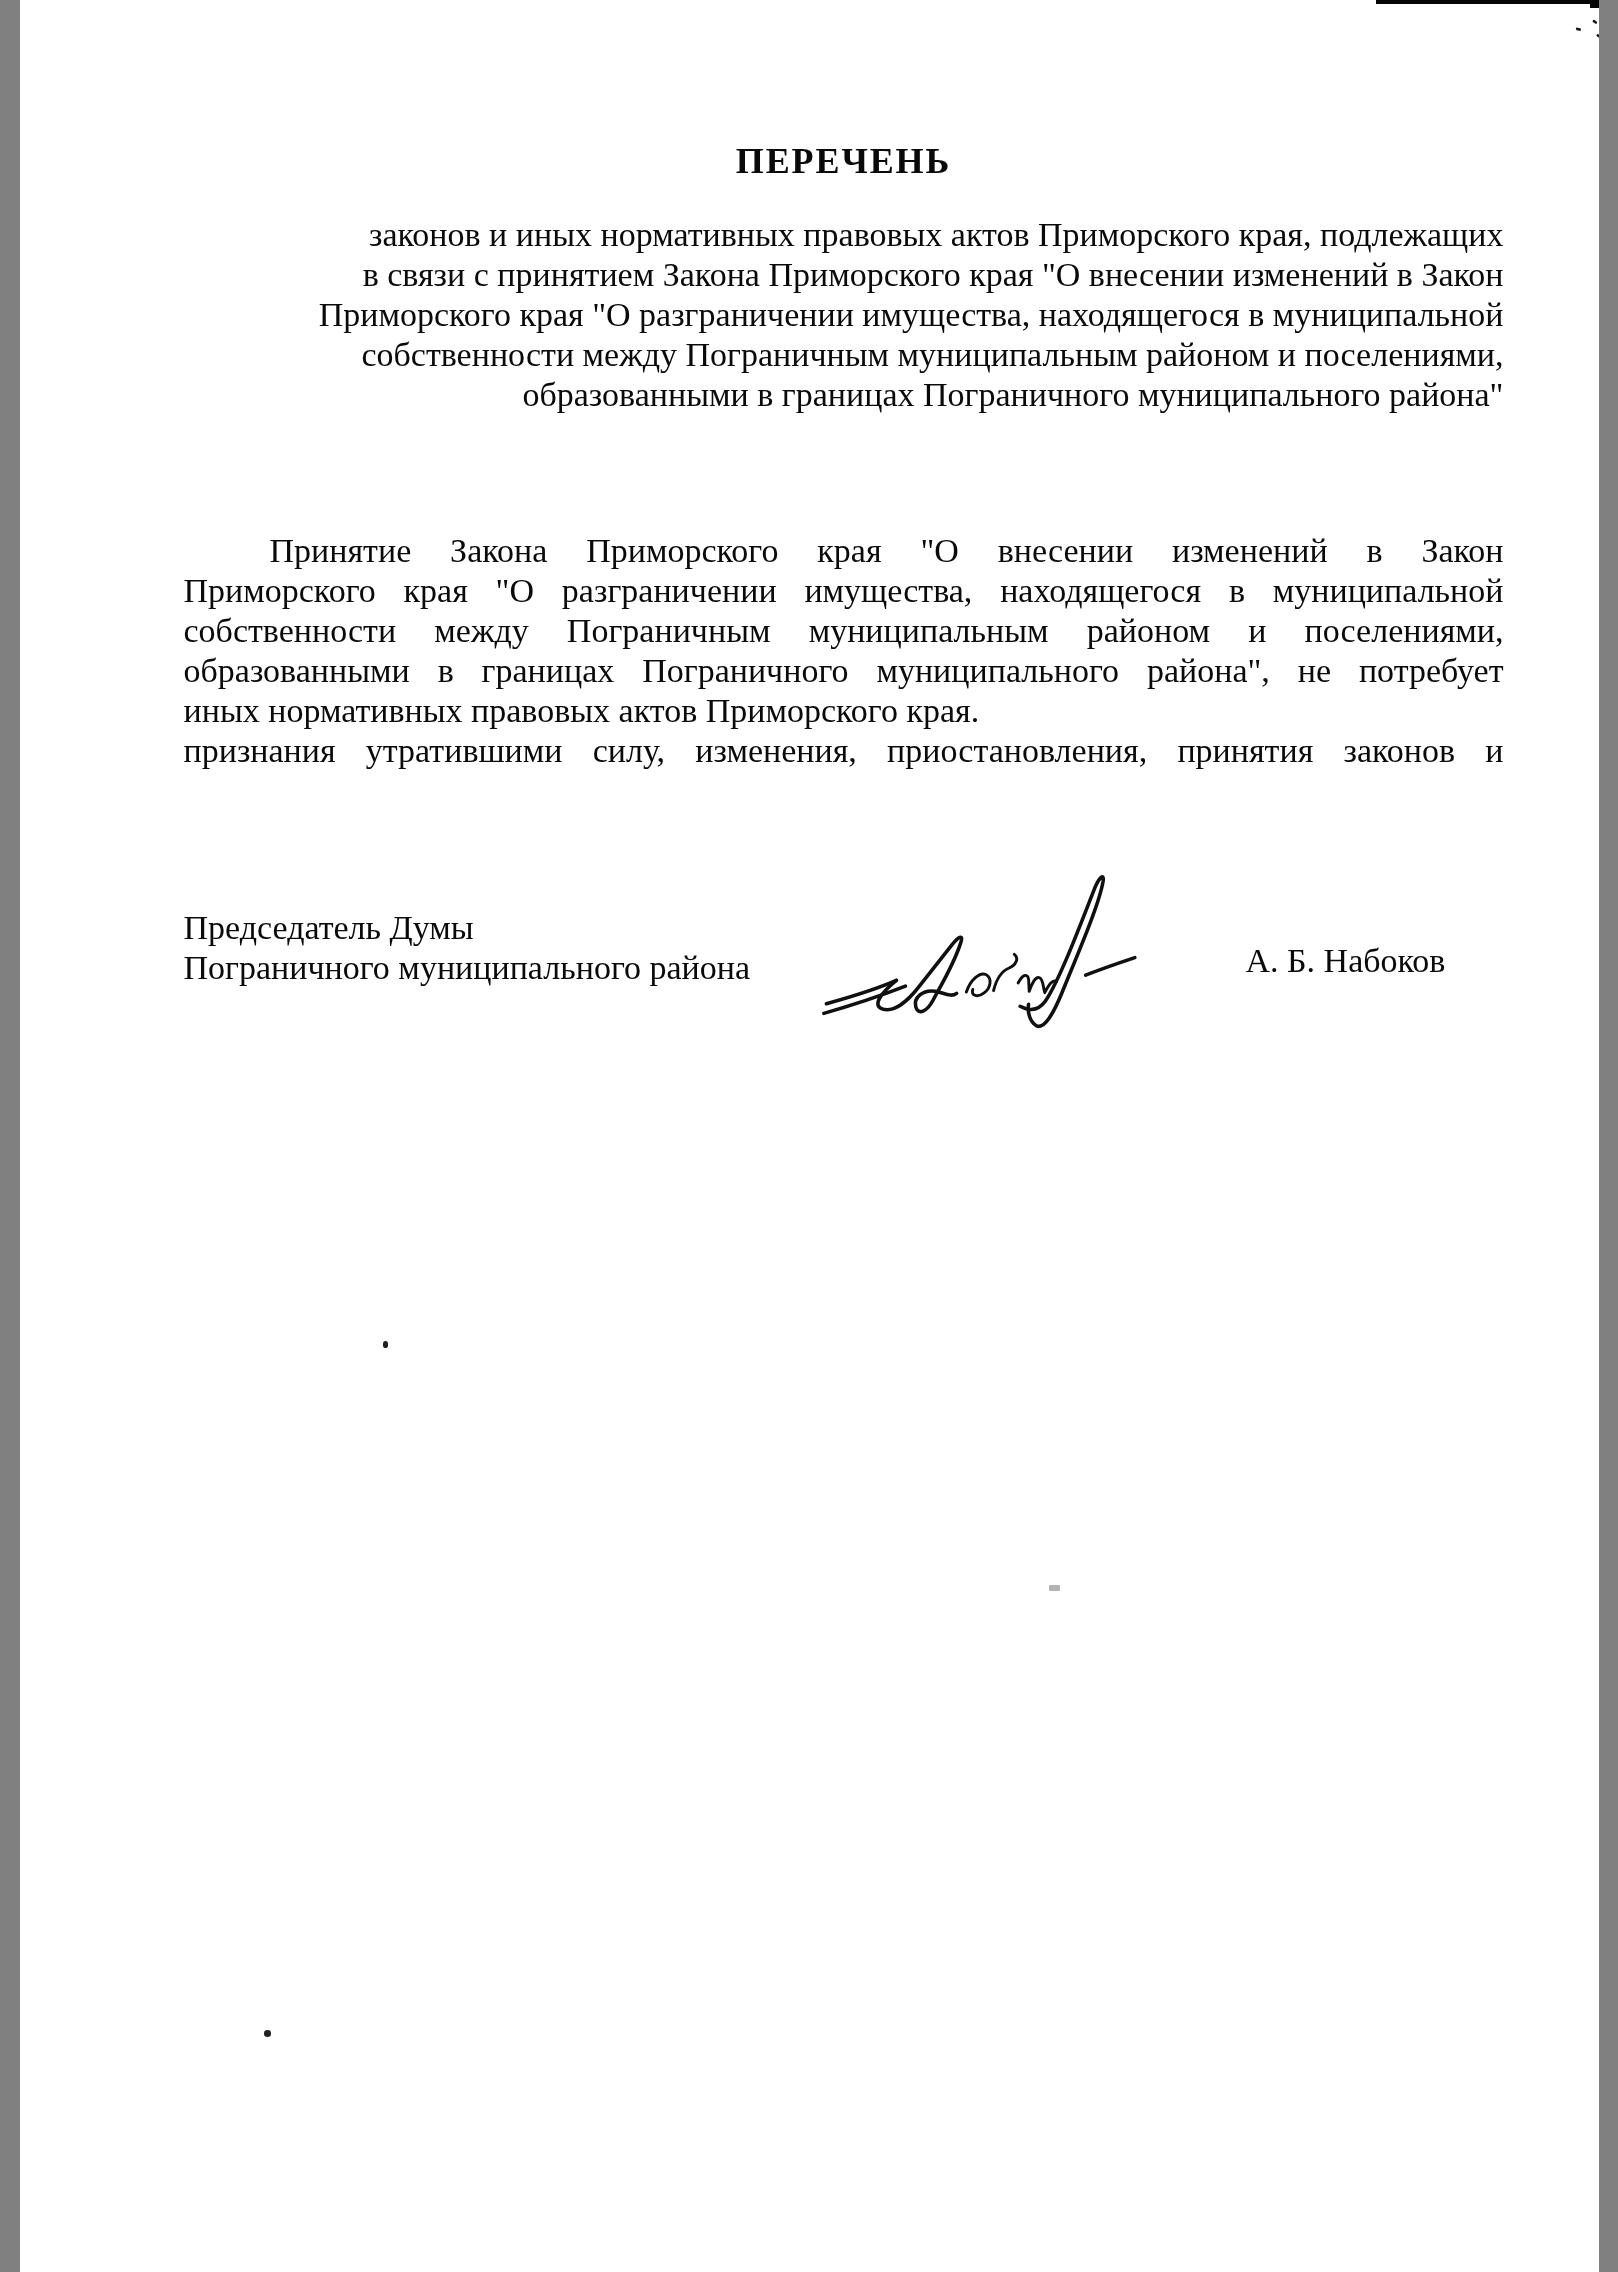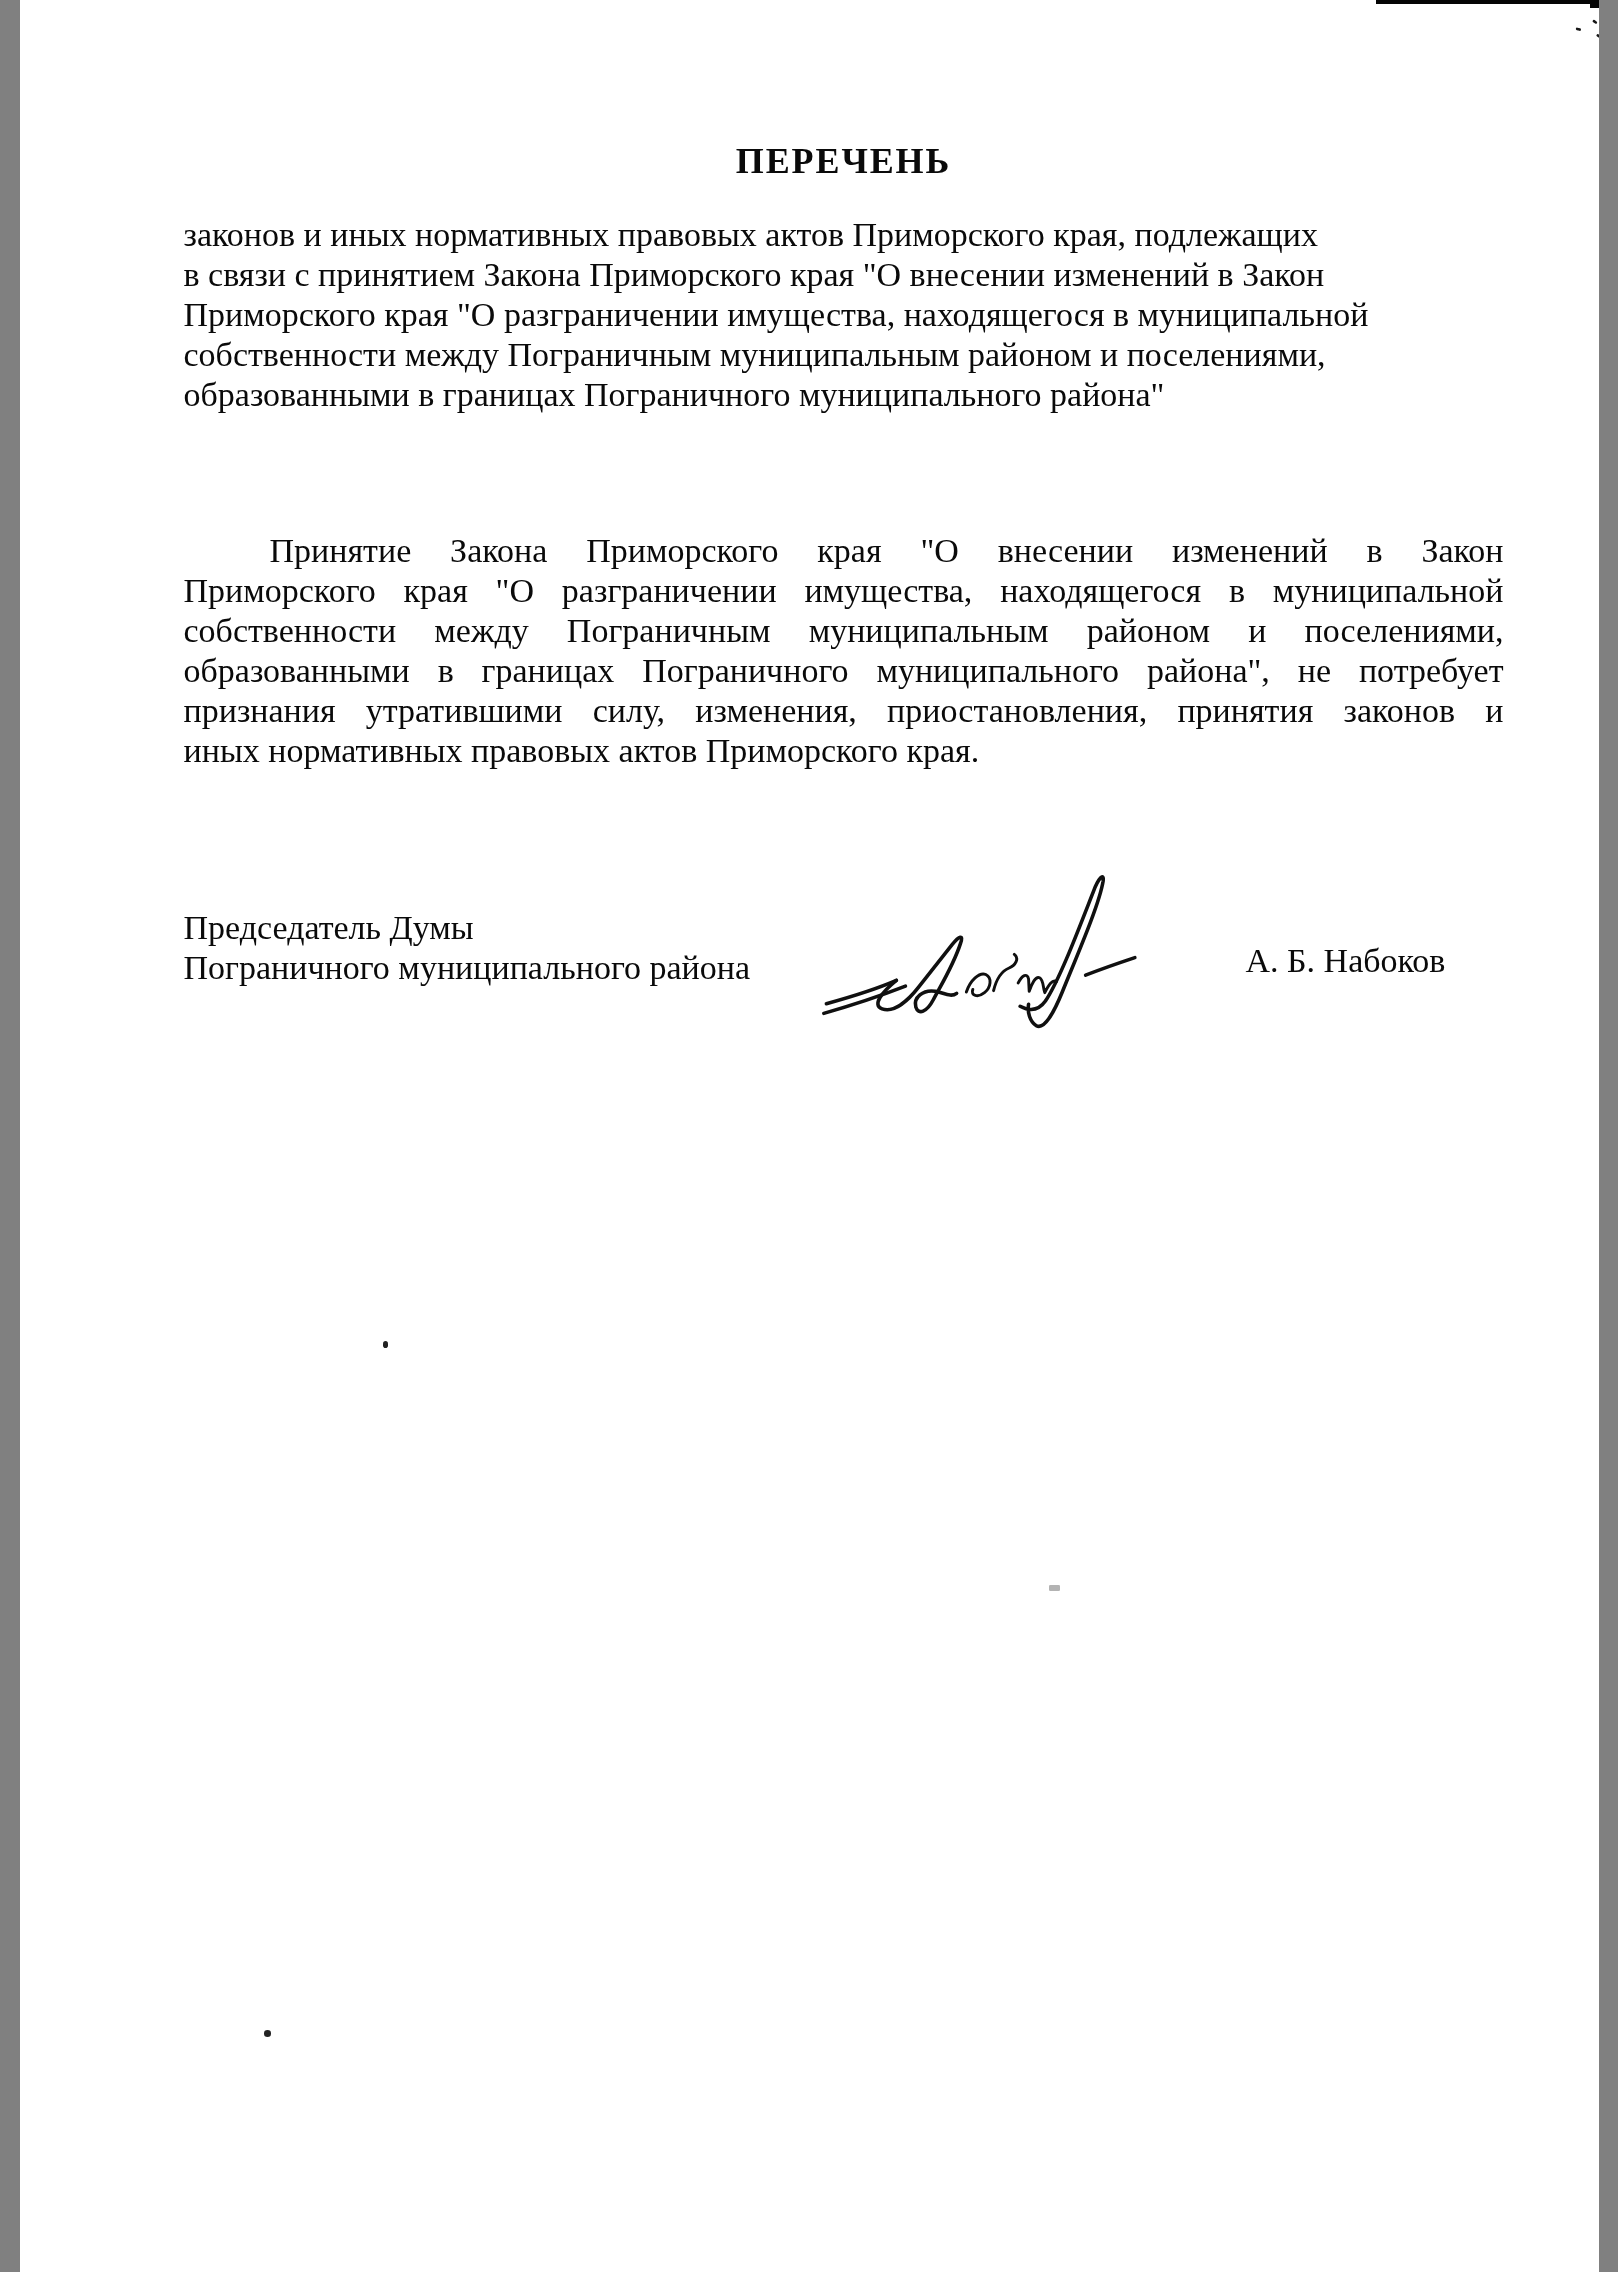--- a/index.html
+++ b/index.html
@@ -31,21 +31,21 @@
   }
   .subtitle-block {
     position: absolute;
     left: 164px;
     top: 215px;
     width: 1320px;
   }
   .subtitle-block .line {
     font-size: 34px;
     line-height: 40px;
-    text-align: left;
+    text-align: right;
     white-space: nowrap;
   }
   .body-block {
     position: absolute;
     left: 164px;
     top: 531px;
     width: 1320px;
   }
   .body-block .line {
     font-size: 34px;
@@ -135,22 +135,22 @@
     <div class="line">Приморского края "О разграничении имущества, находящегося в муниципальной</div>
     <div class="line">собственности между Пограничным муниципальным районом и поселениями,</div>
     <div class="line">образованными в границах Пограничного муниципального района"</div>
   </div>
 
   <div class="body-block">
     <div class="line first">Принятие Закона Приморского края "О внесении изменений в Закон</div>
     <div class="line">Приморского края "О разграничении имущества, находящегося в муниципальной</div>
     <div class="line">собственности между Пограничным муниципальным районом и поселениями,</div>
     <div class="line">образованными в границах Пограничного муниципального района", не потребует</div>
+    <div class="line last">иных нормативных правовых актов Приморского края.</div>
     <div class="line">признания утратившими силу, изменения, приостановления, принятия законов и</div>
-    <div class="line last">иных нормативных правовых актов Приморского края.</div>
   </div>
 
   <div class="sig-title">
     <div>Председатель Думы</div>
     <div>Пограничного муниципального района</div>
   </div>
 
   <svg class="signature-svg" viewBox="1228 1332 520 290">
     <g fill="none" stroke="#101010" stroke-linecap="round" stroke-linejoin="round">
 

